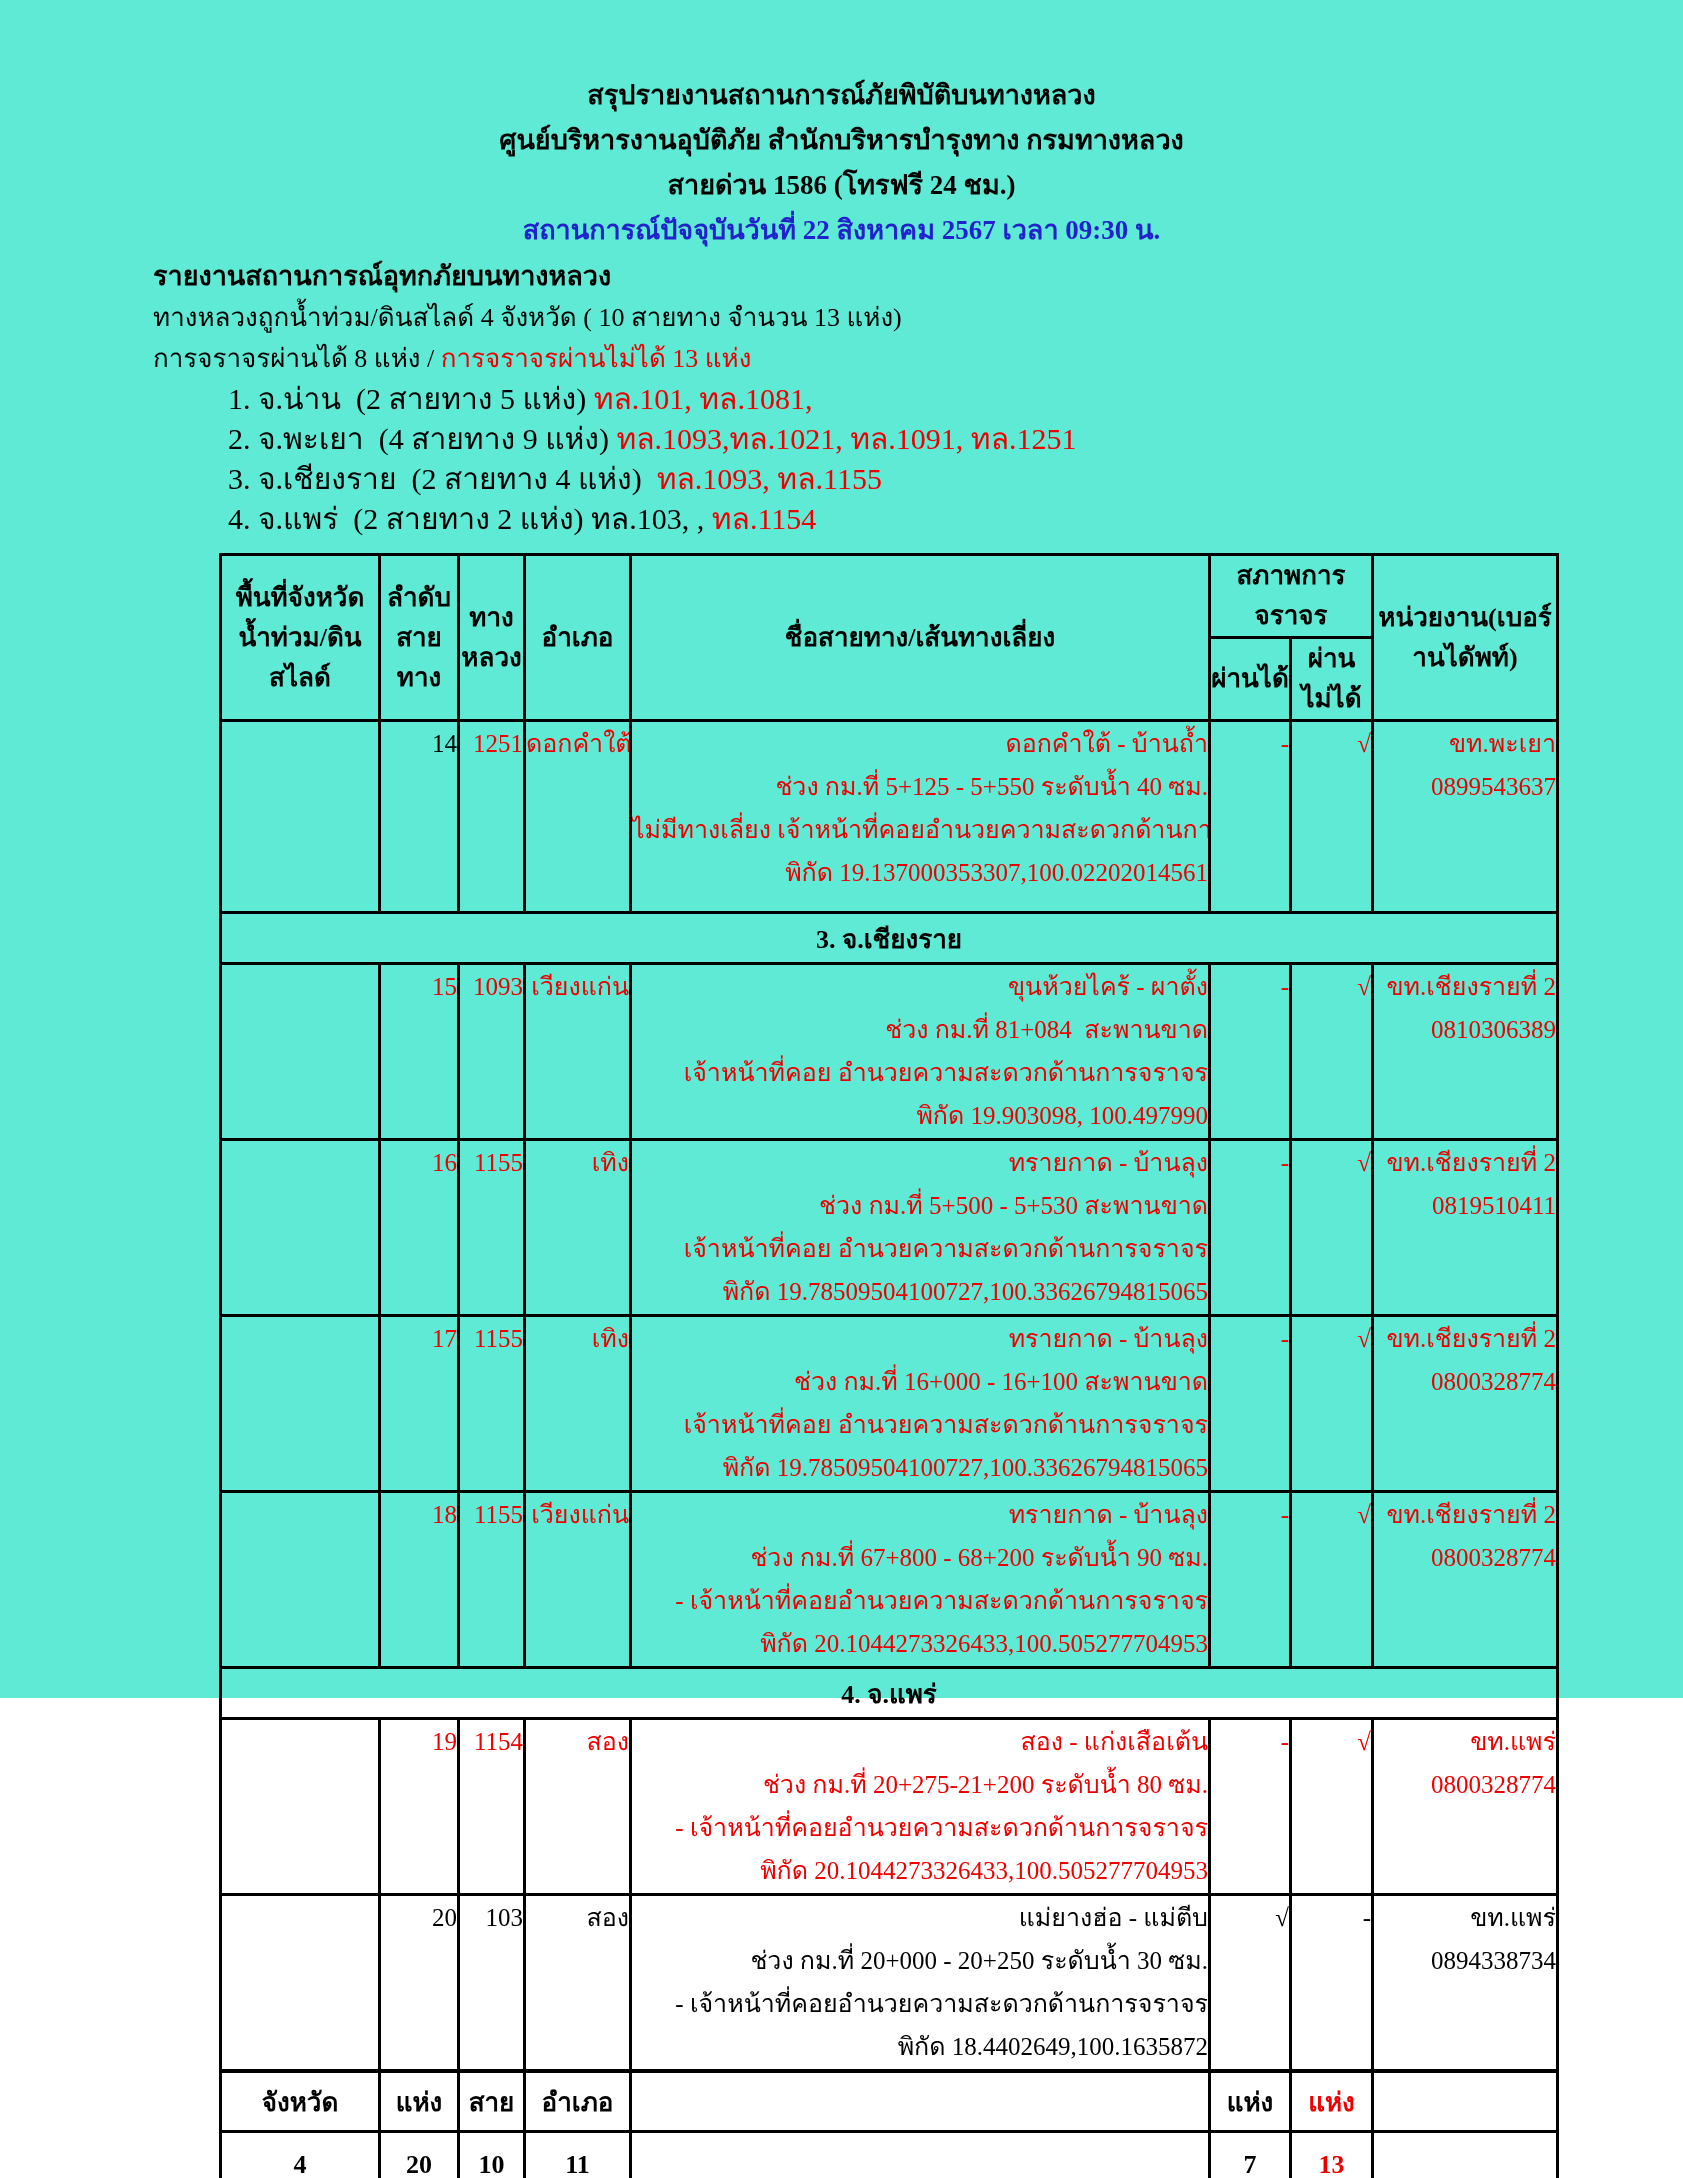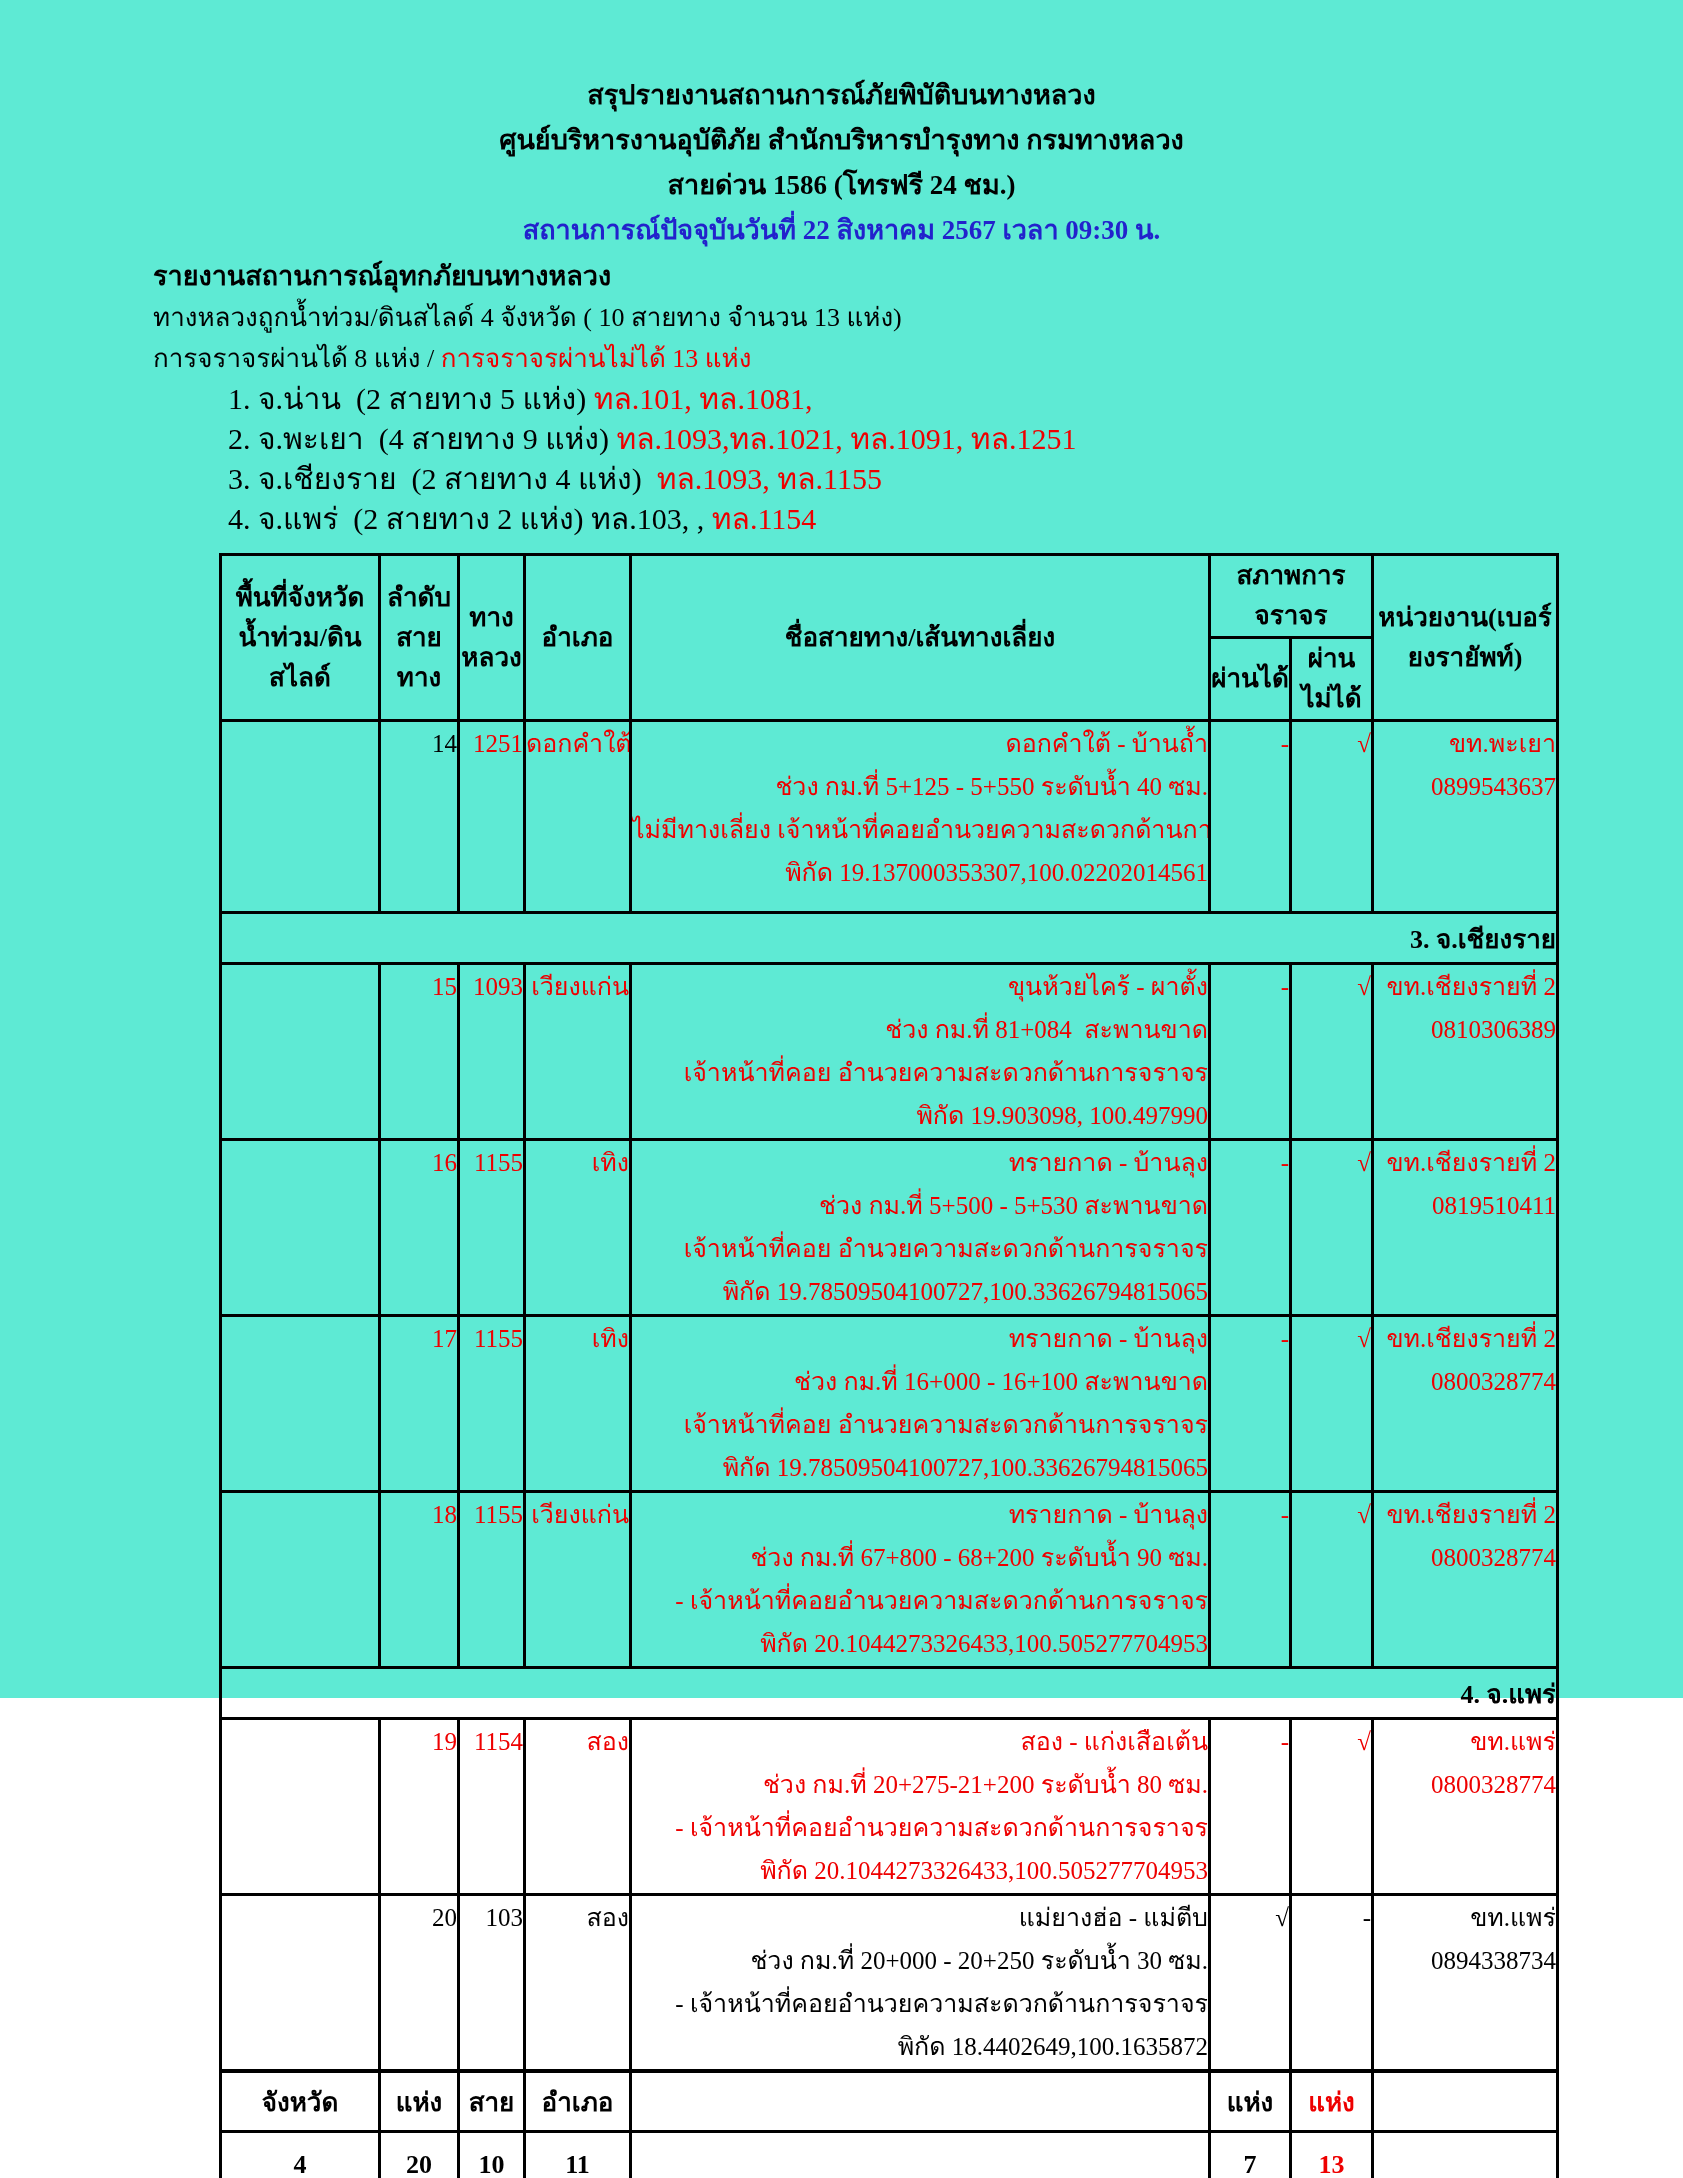--- a/index.html
+++ b/index.html
@@ -38,21 +38,21 @@
   tr.hrow1 th{height:69px;}
   tr.hrow2 th{height:69px;}
   td.cell{
     vertical-align:top;text-align:right;
     font-size:25px;line-height:43px;padding-top:8px;
   }
   tr.data{height:176px;}
   tr.data.tall{height:192px;}
   .line{white-space:pre;}
   td.section{
-    height:48px;vertical-align:middle;text-align:right;
+    height:48px;vertical-align:middle;text-align:center;
     font-size:26px;font-weight:bold;padding-left:10px;border-radius:13px;
   }
   tfoot td{
     text-align:center;vertical-align:middle;
     font-size:26px;font-weight:bold;
   }
   tr.foot-labels td{height:57px;border-top-width:4px;}
   tr.foot-values td{height:65px;border-bottom-width:5px;}
 </style>
 </head>
@@ -91,21 +91,21 @@
           <col style="width:185px">
       </colgroup>
       <thead>
         <tr class="hrow1">
           <th rowspan="2"><span>พื้นที่จังหวัด</span><br><span>น้ำท่วม/ดินสไลด์</span></th>
           <th rowspan="2"><span>ลำดับ</span><br><span>สายทาง</span></th>
           <th rowspan="2"><span>ทาง</span><br><span>หลวง</span></th>
           <th rowspan="2">อำเภอ</th>
           <th rowspan="2">ชื่อสายทาง/เส้นทางเลี่ยง</th>
           <th colspan="2">สภาพการจราจร</th>
-          <th rowspan="2"><span>หน่วยงาน(เบอร์</span><br><span>ยงรายัพท์)</span></th>
+          <th rowspan="2"><span>หน่วยงาน(เบอร์</span><br><span>านไดัพท์)</span></th>
         </tr>
         <tr class="hrow2">
           <th>ผ่านได้</th>
           <th><span>ผ่าน</span><br><span>ไม่ได้</span></th>
         </tr>
       </thead>
       <tbody>
           <tr class="data tall">
             <td class="cell"></td>
             <td class="cell">14</td>

